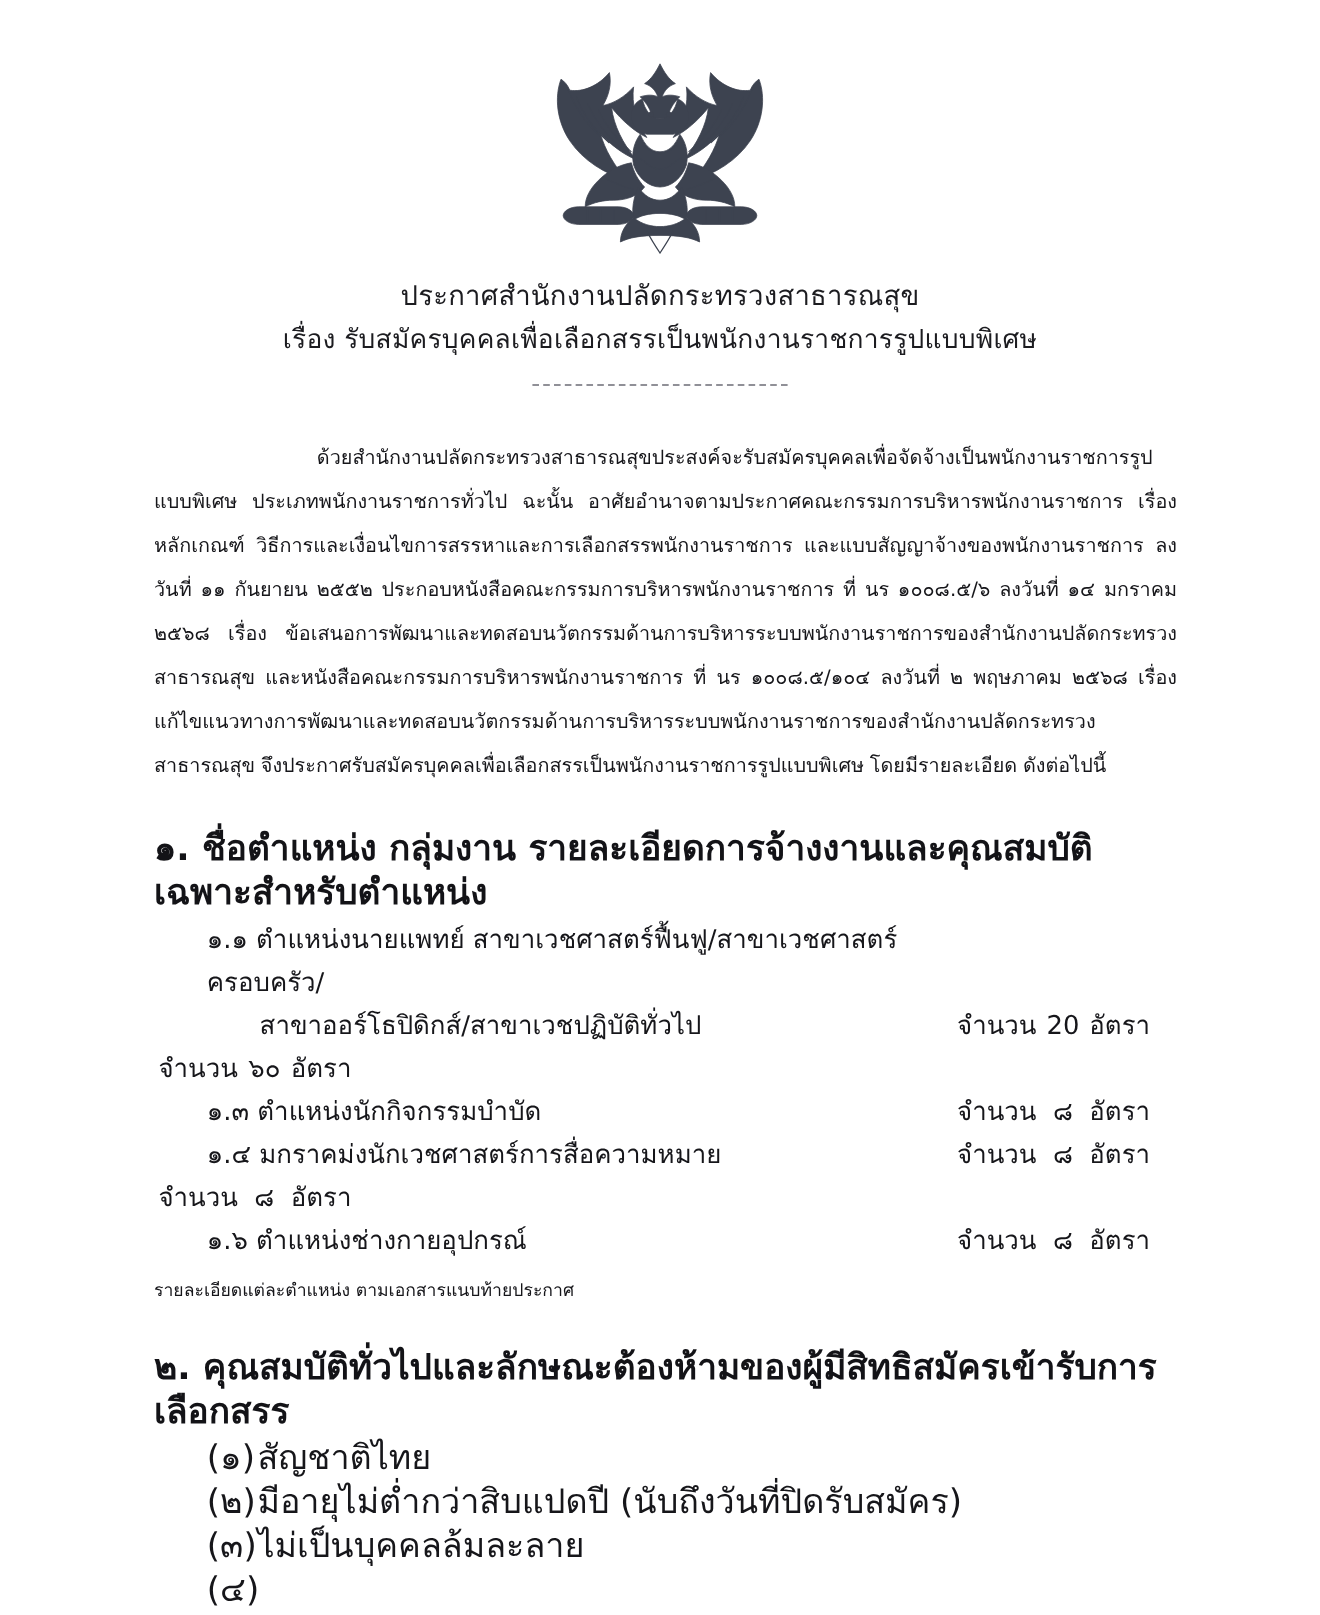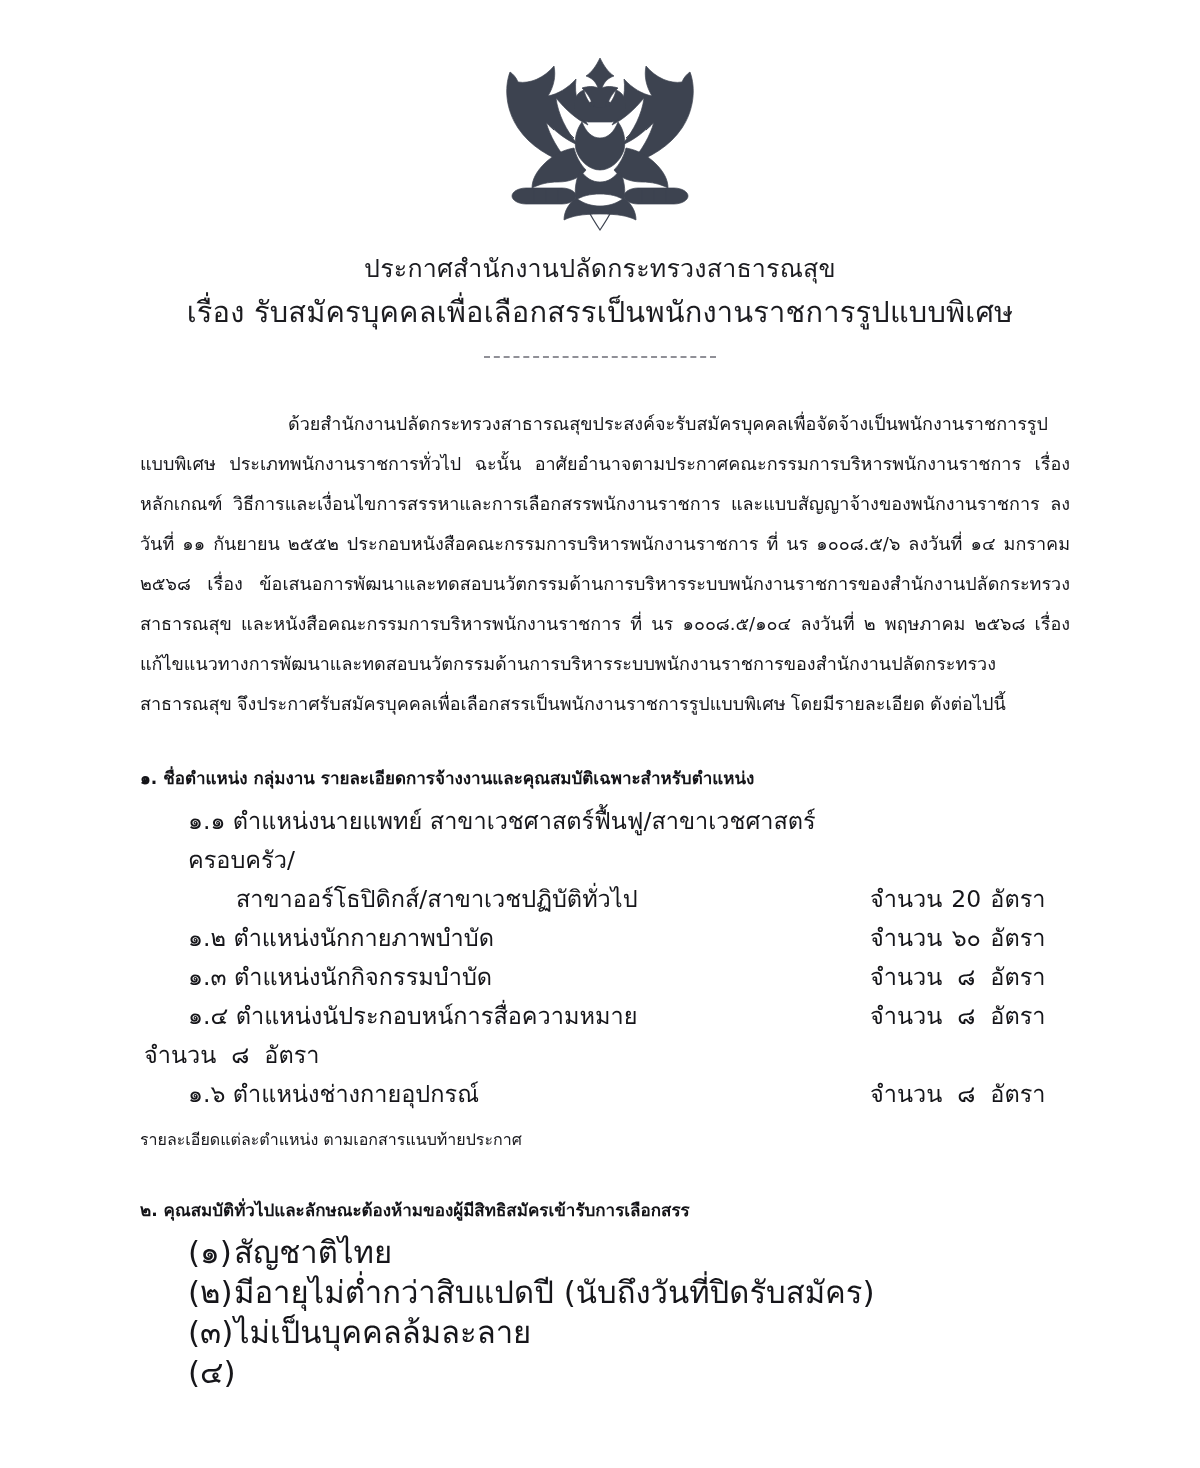--- a/index.html
+++ b/index.html
@@ -44,21 +44,21 @@
     text-align: center;
     margin-top: 14px;
   }
   .title-line-1 {
     font-size: 25px;
     letter-spacing: 0.2px;
     color: #1c1c20;
     line-height: 1.5;
   }
   .title-line-2 {
-    font-size: 29px;
+    font-size: 24px;
     letter-spacing: 0.2px;
     color: #1c1c20;
     line-height: 1.55;
     margin-top: 2px;
   }
   .title-rule {
     width: 232px;
     height: 0;
     margin: 22px auto 0 auto;
     border-top: 2px dashed #8b8b92;
@@ -78,21 +78,21 @@
     line-height: 40px;
     color: #16161a;
     text-align: justify;
     text-justify: inter-word;
     margin-top: 46px;
     text-indent: 148px;
     word-spacing: -0.5px;
   }
 
   .section-heading {
-    font-size: 17px;
+    font-size: 32px;
     line-height: 40px;
     color: #131317;
     margin-top: 34px;
     font-weight: 600;
   }
   .section-heading.tight {
     margin-top: 30px;
   }
 
   
@@ -232,24 +232,20 @@
           <span class="cont">สาขาออร์โธปิดิกส์/สาขาเวชปฏิบัติทั่วไป</span>
         </div>
         <div class="pos-qty">
           <span class="qty-word">จำนวน</span>
           <span class="qty-num">20</span>
           <span class="qty-unit">อัตรา</span>
         </div>
       </div>
 
       <div class="pos-row">
-        <div class="pos-label">
-          <span>๑.๒</span>
-          <span>ตำแหน่งนักกายภาพบำบัด</span>
-        </div>
         <div class="pos-qty">
           <span class="qty-word">จำนวน</span>
           <span class="qty-num">๖๐</span>
           <span class="qty-unit">อัตรา</span>
         </div>
       </div>
 
       <div class="pos-row">
         <div class="pos-label">
           <span>๑.๓</span>
@@ -258,21 +254,21 @@
         <div class="pos-qty">
           <span class="qty-word">จำนวน</span>
           <span class="qty-num">๘</span>
           <span class="qty-unit">อัตรา</span>
         </div>
       </div>
 
       <div class="pos-row">
         <div class="pos-label">
           <span>๑.๔</span>
-          <span>ตำแหน่งนัประกอบหน์การสื่อความหมาย</span>
+          <span>มกราคม่งนักเวชศาสตร์การสื่อความหมาย</span>
         </div>
         <div class="pos-qty">
           <span class="qty-word">จำนวน</span>
           <span class="qty-num">๘</span>
           <span class="qty-unit">อัตรา</span>
         </div>
       </div>
 
       <div class="pos-row">
         <div class="pos-qty">

